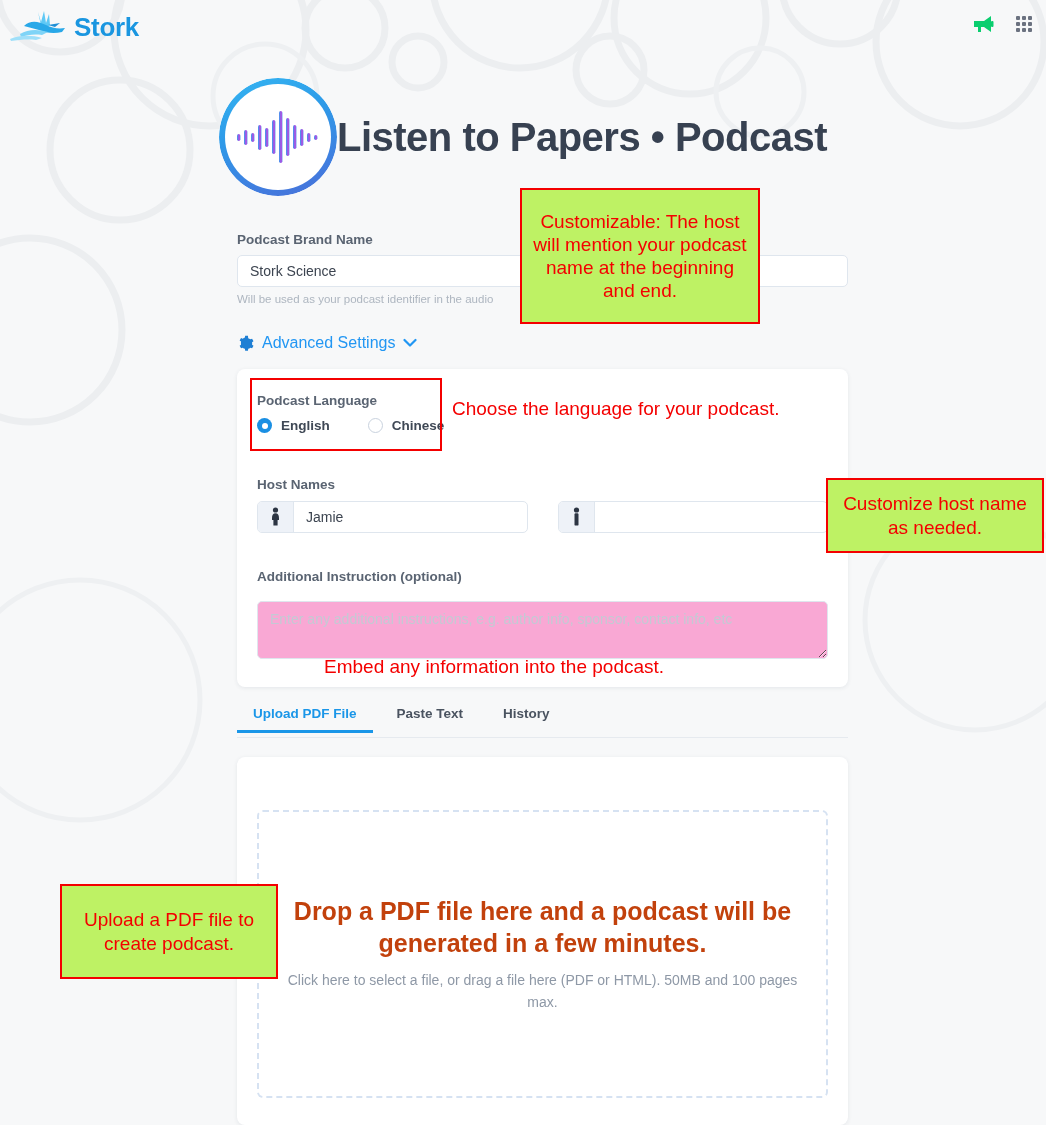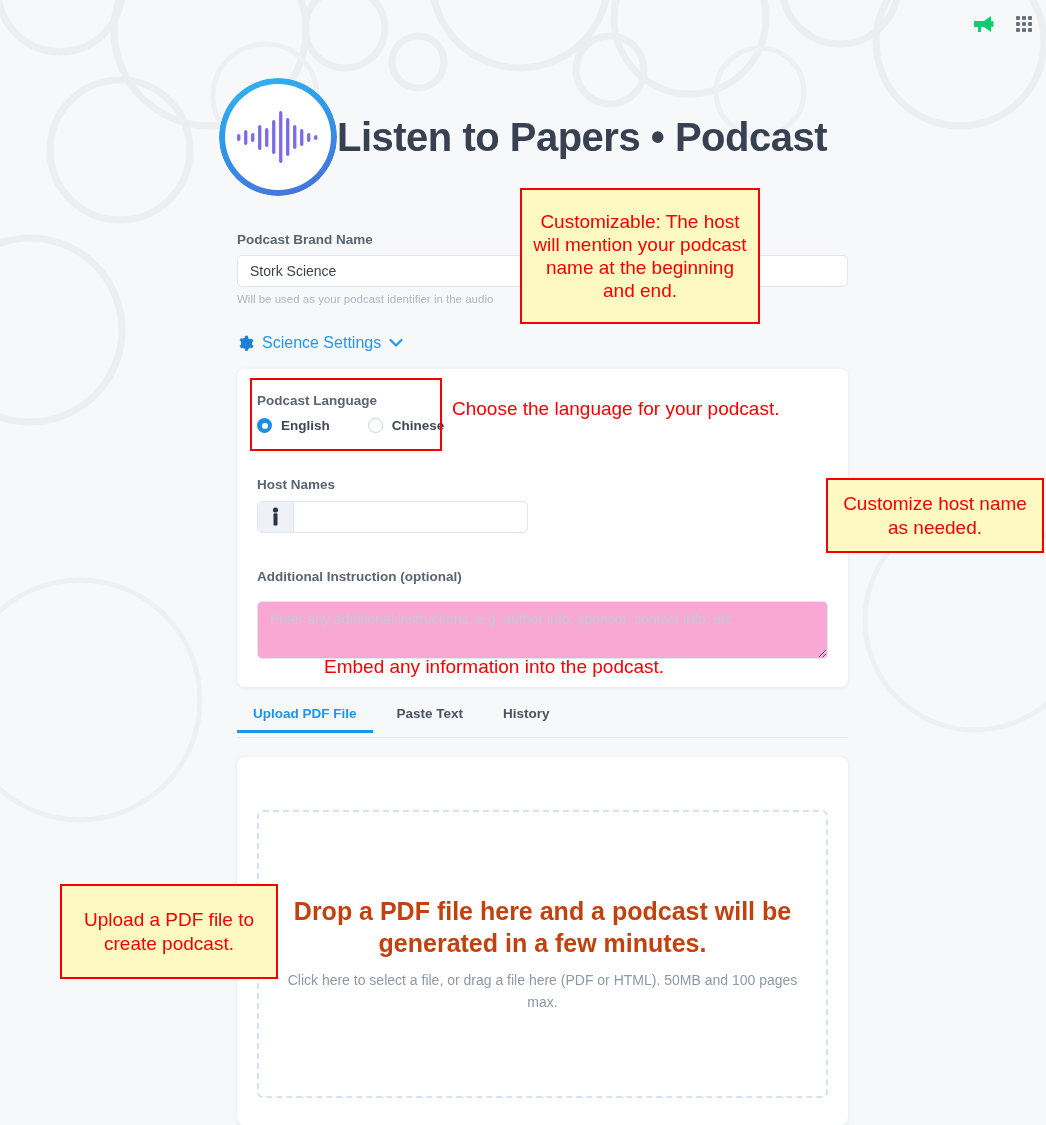--- a/index.html
+++ b/index.html
@@ -350,21 +350,21 @@
 
   
   .annot {
     position: absolute;
     color: #f40000;
     font-family: "Liberation Sans", sans-serif;
     z-index: 20;
   }
   .annot-box {
     border: 2px solid #f40000;
-    background: #fef9c3;
+    background: #bef264;
     display: flex;
     align-items: center;
     justify-content: center;
     text-align: center;
     line-height: 1.22;
   }
   .annot-outline {
     border: 2px solid #f40000;
     background: transparent;
     z-index: 19;
@@ -426,20 +426,30 @@
   <g fill="none" stroke="#eef0f2" stroke-width="5">
     <circle cx="265" cy="96" r="52"></circle>
     <circle cx="760" cy="92" r="44"></circle>
     <circle cx="80" cy="700" r="120"></circle>
     <circle cx="975" cy="620" r="110"></circle>
   </g>
 </svg>
 
 <div id="topbar">
 
+  <div id="logo-wrap">
+    <svg width="64" height="38" viewBox="0 0 64 38">
+      <path d="M30 4 L33 14 L36 3 L38 15 L41 6 L42 17 L34 22 Z" fill="#5ec8f5"></path>
+      <path d="M16 18 C22 12, 30 13, 38 17 C44 20, 50 21, 57 20 L54 24 C46 26, 38 25, 31 22 Z" fill="#29a8e8"></path>
+      <path d="M12 26 C20 21, 30 21, 40 24 L34 27 C26 26, 19 27, 13 29 Z" fill="#7fd4f7"></path>
+      <path d="M2 31 C12 27, 24 27, 34 30 L28 32 C20 31, 10 32, 3 33 Z" fill="#9fdff9"></path>
+      <path d="M40 17 L52 15 L47 19 Z" fill="#1f8fd6"></path>
+    </svg>
+    <span id="logo-text">Stork</span>
+  </div>
 
   <div id="topbar-right">
     <svg width="22" height="20" viewBox="0 0 22 20" style="cursor:pointer">
       <path d="M2 7 L2 13 L6 13 L6 18 L9 18 L9 13 L12 13 L19 18 L19 2 L12 7 Z" fill="#0ace6f"></path>
       <rect x="19" y="7" width="2.5" height="6" rx="1" fill="#0ace6f"></rect>
     </svg>
     <div class="grid-icon">
       <i></i>
         <i></i>
         <i></i>
@@ -487,21 +497,21 @@
 <div id="brand-block">
   <div class="field-label">Podcast Brand Name</div>
   <input class="text-input" id="brand-input" type="text" value="Stork Science" style="">
   <div class="helper-text">Will be used as your podcast identifier in the audio</div>
 </div>
 
 <div id="advanced-toggle">
   <svg width="17" height="17" viewBox="0 0 24 24">
     <path fill="#1f7fd4" d="M12 8.5a3.5 3.5 0 1 0 0 7 3.5 3.5 0 0 0 0-7zm9.4 3.5c0-.6-.05-1.2-.15-1.75l2.05-1.6-2-3.46-2.45.98a8.9 8.9 0 0 0-3.03-1.75L15.5.9h-4l-.32 2.52a8.9 8.9 0 0 0-3.03 1.75L5.7 4.19l-2 3.46 2.05 1.6A9.6 9.6 0 0 0 5.6 12c0 .6.05 1.2.15 1.75l-2.05 1.6 2 3.46 2.45-.98a8.9 8.9 0 0 0 3.03 1.75l.32 2.52h4l.32-2.52a8.9 8.9 0 0 0 3.03-1.75l2.45.98 2-3.46-2.05-1.6c.1-.55.15-1.15.15-1.75z"></path>
   </svg>
-  <span id="advanced-label">Science Settings</span>
+  <span id="advanced-label">Advanced Settings</span>
   <svg width="14" height="10" viewBox="0 0 14 10">
     <path d="M1.5 2 L7 7.5 L12.5 2" stroke="#2196f3" stroke-width="2.2" fill="none" stroke-linecap="round" stroke-linejoin="round"></path>
   </svg>
 </div>
 
 <div id="settings-card">
 
   <div id="lang-group">
     <div class="field-label">Podcast Language</div>
     <div class="radio-row">
@@ -513,20 +523,29 @@
         <span class="radio-dot"></span>
         <span class="radio-text">Chinese</span>
       </div>
     </div>
   </div>
 
   <div id="host-group">
     <div class="field-label">Host Names</div>
     <div id="host-inputs">
 
+      <div class="host-input-wrap">
+        <span class="host-icon-box">
+          <svg width="11" height="20" viewBox="0 0 11 20">
+            <circle cx="5.5" cy="3" r="2.6" fill="#2c3543"></circle>
+            <path d="M5.5 6.2 C3.2 6.2 2 8 2 11.2 L2 13 L3.4 13 L3.4 18.6 L7.6 18.6 L7.6 13 L9 13 L9 11.2 C9 8 7.8 6.2 5.5 6.2 Z" fill="#2c3543"></path>
+          </svg>
+        </span>
+        <input class="host-input" type="text" value="Jamie" style="">
+      </div>
 
       <div class="host-input-wrap">
         <span class="host-icon-box">
           <svg width="11" height="20" viewBox="0 0 11 20">
             <circle cx="5.5" cy="3" r="2.6" fill="#2c3543"></circle>
             <rect x="3.5" y="6.2" width="4" height="12.4" rx="1.2" fill="#2c3543"></rect>
           </svg>
         </span>
       </div>
 

